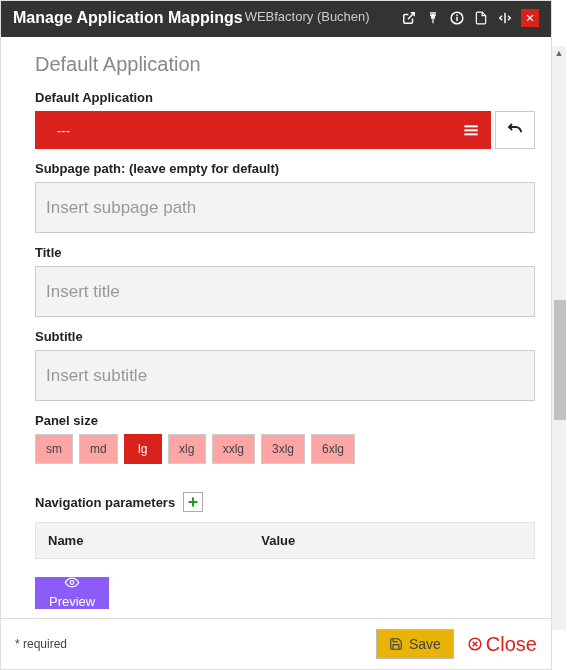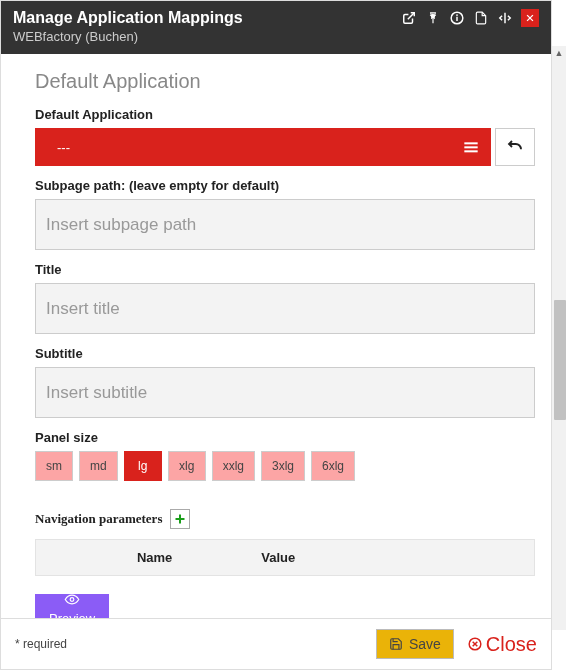--- a/index.html
+++ b/index.html
@@ -1,43 +1,43 @@
 <!DOCTYPE html>
 <html><head>
 <meta charset="utf-8">
 <style>
 * { box-sizing: border-box; margin: 0; padding: 0; }
 body { font-family: Arial, Helvetica, sans-serif; font-size: 13px; color: #222; background: #fff; width: 567px; height: 670px; overflow: hidden; position: relative; }
 .window { width: 552px; height: 670px; display: flex; flex-direction: column; border: 1px solid #ddd; }
 .header { background: #333; color: #fff; padding: 8px 12px 10px 12px; display: flex; justify-content: space-between; align-items: flex-start; }
-.header-left { display: flex; flex-direction: column; gap: 2px; }
+.header-left { display: flex; flex-direction: row; gap: 2px; }
 .header-title { font-size: 16px; font-weight: 600; color: #fff; }
 .header-sub { font-size: 13px; color: #ccc; }
 .header-icons { display: flex; gap: 8px; align-items: center; }
 .header-icon { width: 16px; height: 16px; display: flex; align-items: center; justify-content: center; cursor: pointer; color: #fff; }
 .header-close { background: #d9221c; width: 18px; height: 18px; display: flex; align-items: center; justify-content: center; cursor: pointer; }
 .body { flex: 1; overflow-y: auto; padding: 16px 16px 20px 34px; }
 .section-heading { font-size: 20px; color: #888; font-weight: 400; margin-bottom: 14px; }
 .field-label { font-size: 13px; font-weight: 700; color: #222; margin-bottom: 6px; margin-top: 12px; }
 .field-label:first-of-type { margin-top: 0; }
 .red-select-row { display: flex; gap: 0; }
 .red-select { flex: 1; background: #d9221c; color: #fff; height: 38px; display: flex; align-items: center; justify-content: space-between; padding: 0 12px 0 22px; cursor: pointer; }
 .red-select-val { font-size: 13px; color: #fff; }
 .red-select-icon { display: flex; align-items: center; }
 .undo-btn { width: 40px; height: 38px; border: 1px solid #ccc; background: #fff; display: flex; align-items: center; justify-content: center; cursor: pointer; margin-left: 4px; }
 .text-input { width: 100%; height: 51px; border: 1px solid #ccc; background: #f3f3f3; padding: 0 10px; font-size: 17px; color: #444; }
 .text-input::placeholder { color: #999; }
 .size-row { display: flex; gap: 6px; margin-top: 2px; }
 .size-btn { min-width: 38px; height: 30px; padding: 0 10px; border: 1px solid #ccc; background: #fca5a5; font-size: 12px; color: #444; display: flex; align-items: center; justify-content: center; cursor: pointer; }
 .size-btn.active { background: #d9221c; color: #fff; border-color: #d9221c; }
-.nav-params-row { display: flex; align-items: center; gap: 8px; margin-top: 28px; font-family: Liberation Serif, serif; }
+.nav-params-row { display: flex; align-items: center; gap: 8px; margin-top: 28px; }
 .add-btn { width: 20px; height: 20px; border: 1px solid #aaa; background: #fff; display: flex; align-items: center; justify-content: center; cursor: pointer; }
 .params-table { margin-top: 10px; background: #f3f3f3; border: 1px solid #e3e3e3; }
 .params-header { display: flex; padding: 10px 12px; font-weight: 700; font-size: 13px; }
-.params-col-name { flex: 0 0 45%; text-align: center; }
+.params-col-name { flex: 0 0 45%; }
 .params-col-value { flex: 1; }
 .preview-btn { margin-top: 18px; background: #8b5cf6; color: #fff; border: none; height: 32px; padding: 0 14px; display: inline-flex; align-items: center; gap: 6px; font-size: 13px; cursor: pointer; flex-direction: column; }
 .footer { border-top: 1px solid #ddd; padding: 10px 14px; display: flex; align-items: center; justify-content: space-between; }
 .footer-left { font-size: 12px; color: #444; }
 .footer-right { display: flex; align-items: center; gap: 14px; }
 .save-btn { border: 1px solid #bbb; background: #eab308; height: 30px; padding: 0 12px; display: inline-flex; align-items: center; gap: 6px; font-size: 14px; color: #444; cursor: pointer; }
 .close-link { color: #d9221c; font-size: 20px; display: inline-flex; align-items: center; gap: 4px; cursor: pointer; text-align: right; }
 .scrollbar { position: absolute; right: 1px; top: 46px; bottom: 40px; width: 14px; background: #f1f1f1; }
 .scrollbar-thumb { position: absolute; right: 1px; top: 300px; width: 12px; height: 120px; background: #c1c1c1; border-radius: 1px; }
 .scrollbar-arrow { position: absolute; right: 1px; width: 14px; height: 14px; display: flex; align-items: center; justify-content: center; color: #666; font-size: 9px; }

